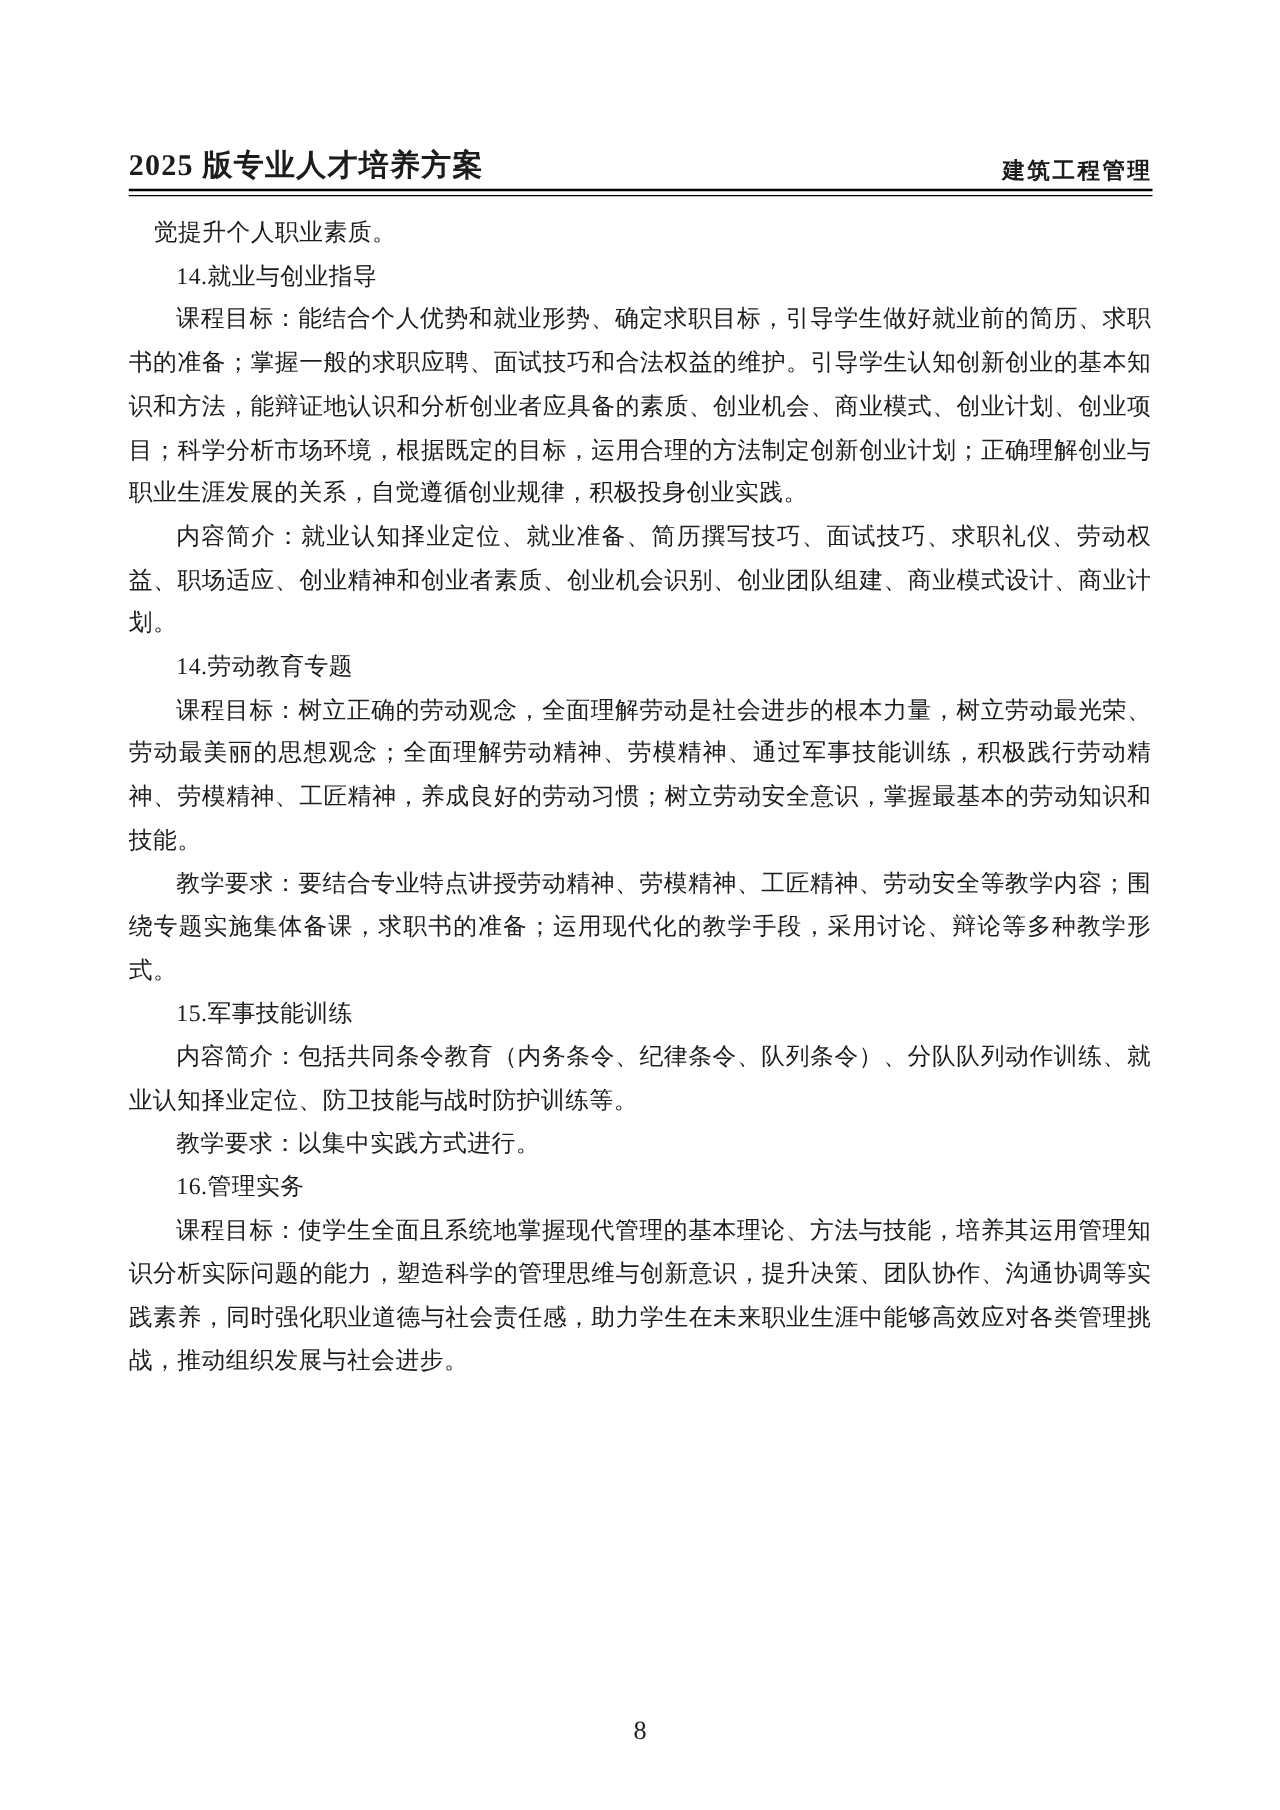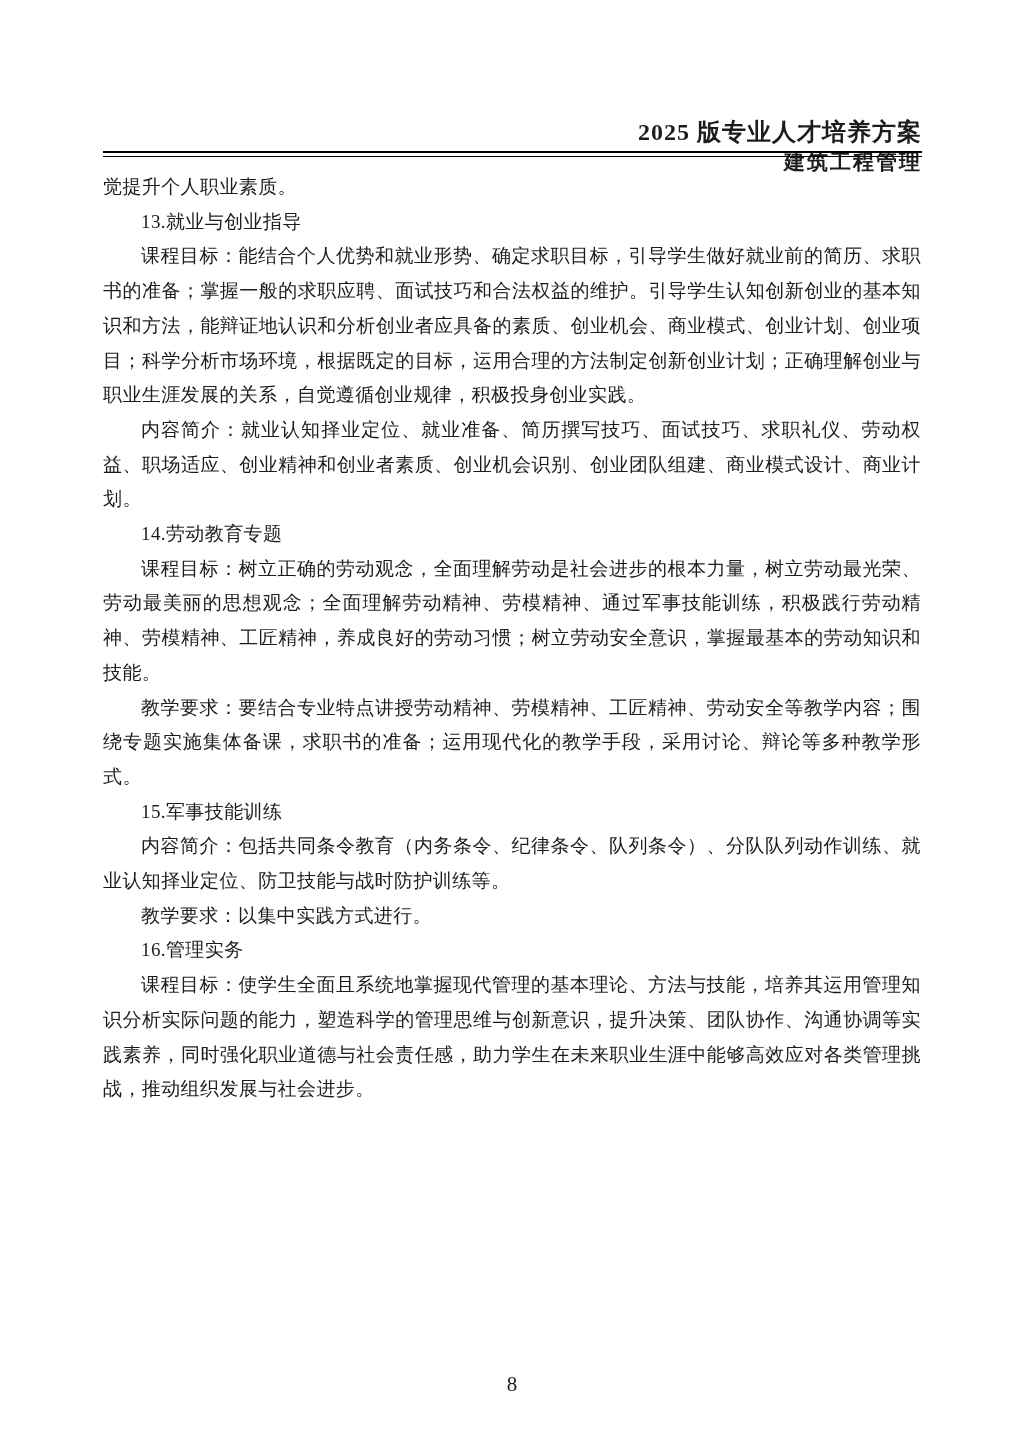--- a/index.html
+++ b/index.html
@@ -15,24 +15,23 @@
   }
   .header {
     position: absolute;
     left: 103px;
     right: 102px;
     top: 116px;
     display: flex;
     justify-content: space-between;
     align-items: flex-end;
     font-weight: bold;
-    flex-direction: column;
   }
   .header-left  { font-size: 24px; letter-spacing: 1px; }
-  .header-right { font-size: 21px; letter-spacing: 2px; }
+  .header-right { font-size: 18px; letter-spacing: 2px; }
   .header-rule {
     position: absolute;
     left: 103px;
     right: 102px;
     top: 151px;
     height: 3px;
     border-top: 2.5px solid #000;
     border-bottom: 1.5px solid #000;
   }
   .doc-body {
@@ -40,21 +39,21 @@
     left: 103px;
     right: 103px;
     top: 170px;
     font-size: 19px;
     line-height: 34.7px;
     text-align: justify;
     text-justify: inter-ideograph;
     letter-spacing: 0.4px;
   }
   .doc-body p { margin: 0; text-indent: 2em; }
-  .doc-body p.continuation { text-indent: 0; }
+  .doc-body p.continuation { text-indent: 0; margin-left: 20px; }
   .page-footer {
     position: absolute;
     left: 0;
     right: 0;
     top: 1372px;
     text-align: center;
     font-size: 21px;
     color: #1c1c1c;
   }
 </style>
@@ -66,21 +65,21 @@
   <div class="header">
     <span class="header-left">2025 版专业人才培养方案</span>
     <span class="header-right">建筑工程管理</span>
   </div>
 
   <div class="header-rule"></div>
 
   <div class="doc-body">
     <p class="continuation">觉提升个人职业素质。</p>
 
-    <p class="heading">13.就业与创业指导</p>
+    <p class="heading">14.就业与创业指导</p>
     <p>课程目标：能结合个人优势和就业形势、确定求职目标，引导学生做好就业前的简历、求职书的准备；掌握一般的求职应聘、面试技巧和合法权益的维护。引导学生认知创新创业的基本知识和方法，能辩证地认识和分析创业者应具备的素质、创业机会、商业模式、创业计划、创业项目；科学分析市场环境，根据既定的目标，运用合理的方法制定创新创业计划；正确理解创业与职业生涯发展的关系，自觉遵循创业规律，积极投身创业实践。</p>
     <p>内容简介：就业认知择业定位、就业准备、简历撰写技巧、面试技巧、求职礼仪、劳动权益、职场适应、创业精神和创业者素质、创业机会识别、创业团队组建、商业模式设计、商业计划。</p>
 
     <p class="heading">14.劳动教育专题</p>
     <p>课程目标：树立正确的劳动观念，全面理解劳动是社会进步的根本力量，树立劳动最光荣、劳动最美丽的思想观念；全面理解劳动精神、劳模精神、通过军事技能训练，积极践行劳动精神、劳模精神、工匠精神，养成良好的劳动习惯；树立劳动安全意识，掌握最基本的劳动知识和技能。</p>
     <p>教学要求：要结合专业特点讲授劳动精神、劳模精神、工匠精神、劳动安全等教学内容；围绕专题实施集体备课，求职书的准备；运用现代化的教学手段，采用讨论、辩论等多种教学形式。</p>
 
     <p class="heading">15.军事技能训练</p>
     <p>内容简介：包括共同条令教育（内务条令、纪律条令、队列条令）、分队队列动作训练、就业认知择业定位、防卫技能与战时防护训练等。</p>
     <p>教学要求：以集中实践方式进行。</p>

